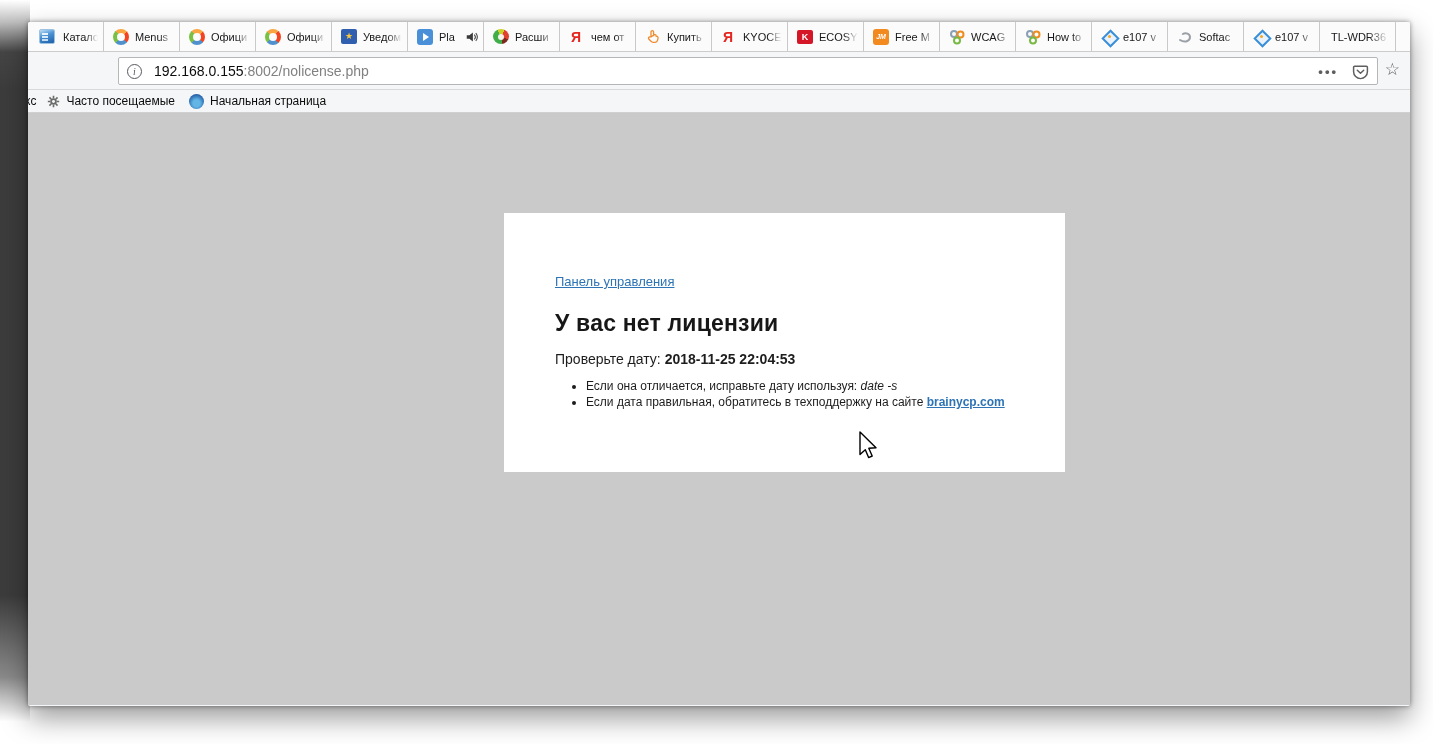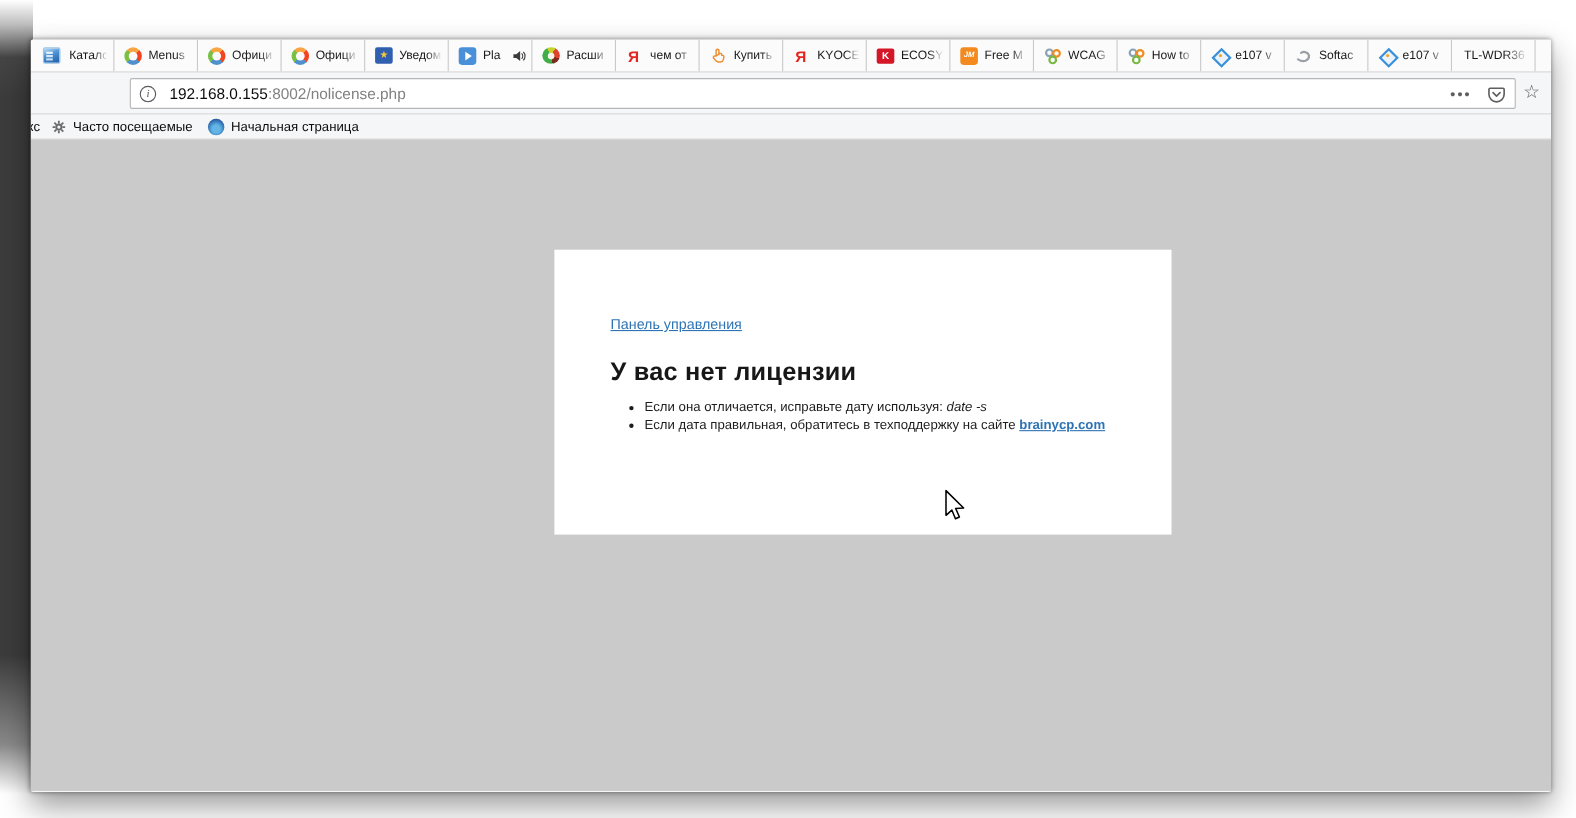--- a/index.html
+++ b/index.html
@@ -8,21 +8,21 @@
 
   
   .desk-left {
     position:absolute; left:0; top:0; width:30px; height:744px;
     background:linear-gradient(180deg,#ffffff 0%,#bdbdbd 3%,#454545 7%,
                #3c3c3c 12%,#3c3c3c 80%,#8a8a8a 91%,#ffffff 97%);
   }
 
   
   .window {
-    position:absolute; left:28px; top:36px; width:1382px; height:684px;
+    position:absolute; left:28px; top:22px; width:1382px; height:684px;
     background:#f5f6f7; border-radius:2px;
     box-shadow:0 0 5px rgba(0,0,0,.45), 0 12px 28px rgba(0,0,0,.40);
     overflow:hidden;
   }
 
   
   .tabbar { height:30px; background:#fbfbfb; border-bottom:1px solid #cccccc;
             display:flex; align-items:stretch; overflow:hidden; }
   .tab { width:76px; min-width:76px; display:flex; align-items:center;
          padding:0 4px 0 9px; border-right:1px solid #c9c9c9; cursor:default; }
@@ -290,20 +290,21 @@
     <span class="bm">
       <span class="ff-ic"></span>
       <span>Начальная страница</span>
     </span>
   </div>
 
   <div class="viewport">
     <div class="card">
       <a class="panel-link">Панель управления</a>
       <div class="page-h1">У вас нет лицензии</div>
+      <div class="date-line"><span>Проверьте дату: </span><b>2018-11-25 22:04:53</b></div>
       <ul class="hint-list">
         <li><span>Если она отличается, исправьте дату используя: </span><span class="cmd">date -s</span></li>
         <li><span>Если дата правильная, обратитесь в техподдержку на сайте </span><a class="ext-link">brainycp.com</a></li>
       </ul>
     </div>
 
     <div class="cursor">
       <svg width="22" height="30" viewBox="0 0 22 30">
           <path d="M2 1 L2 23.5 L7.3 18.7 L10.6 26.6 L14.2 25 L10.8 17.3 L18 16.8 Z" fill="#ffffff" stroke="#000000" stroke-width="1.4" stroke-linejoin="round"></path>
         </svg>

